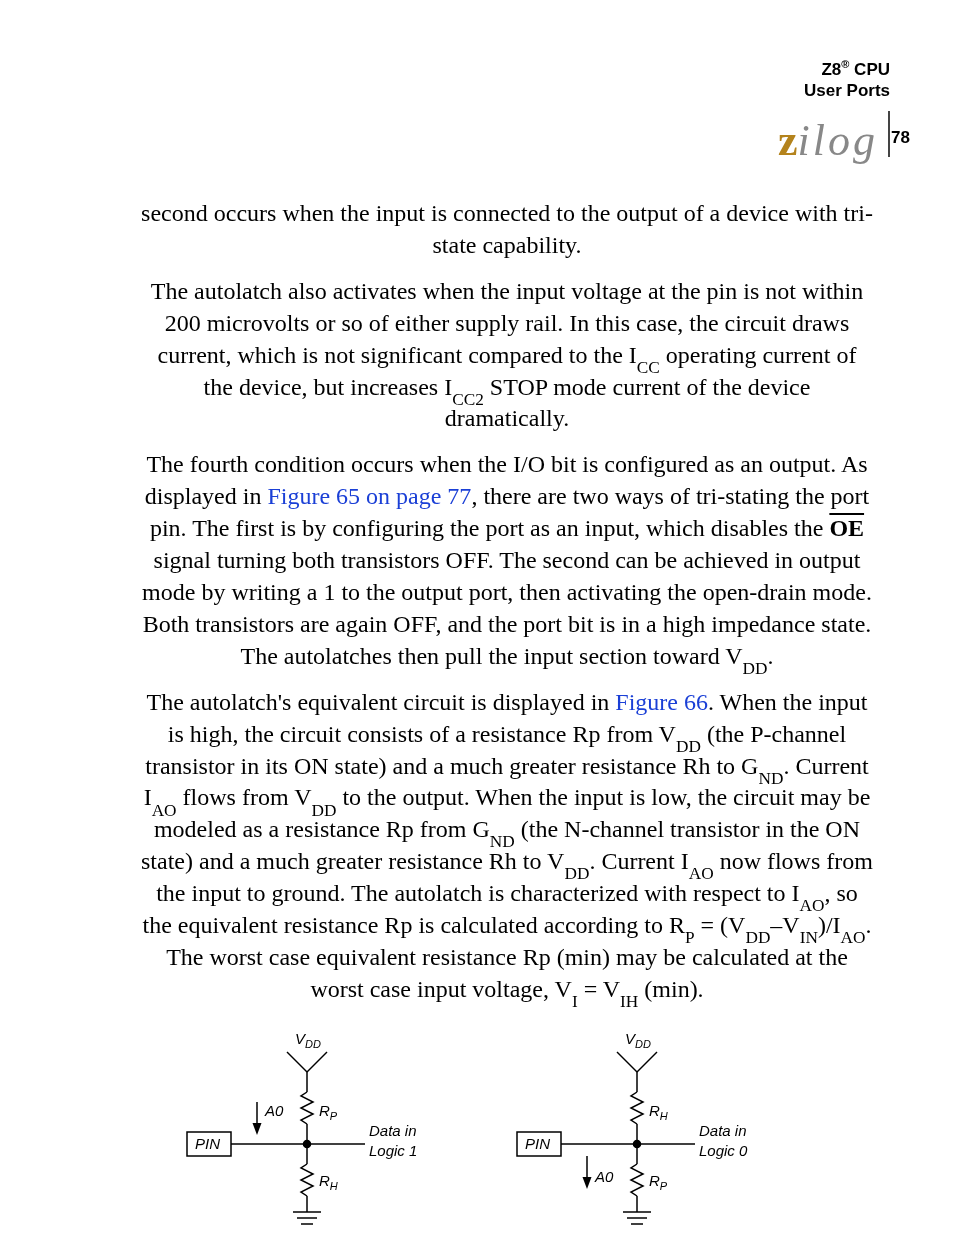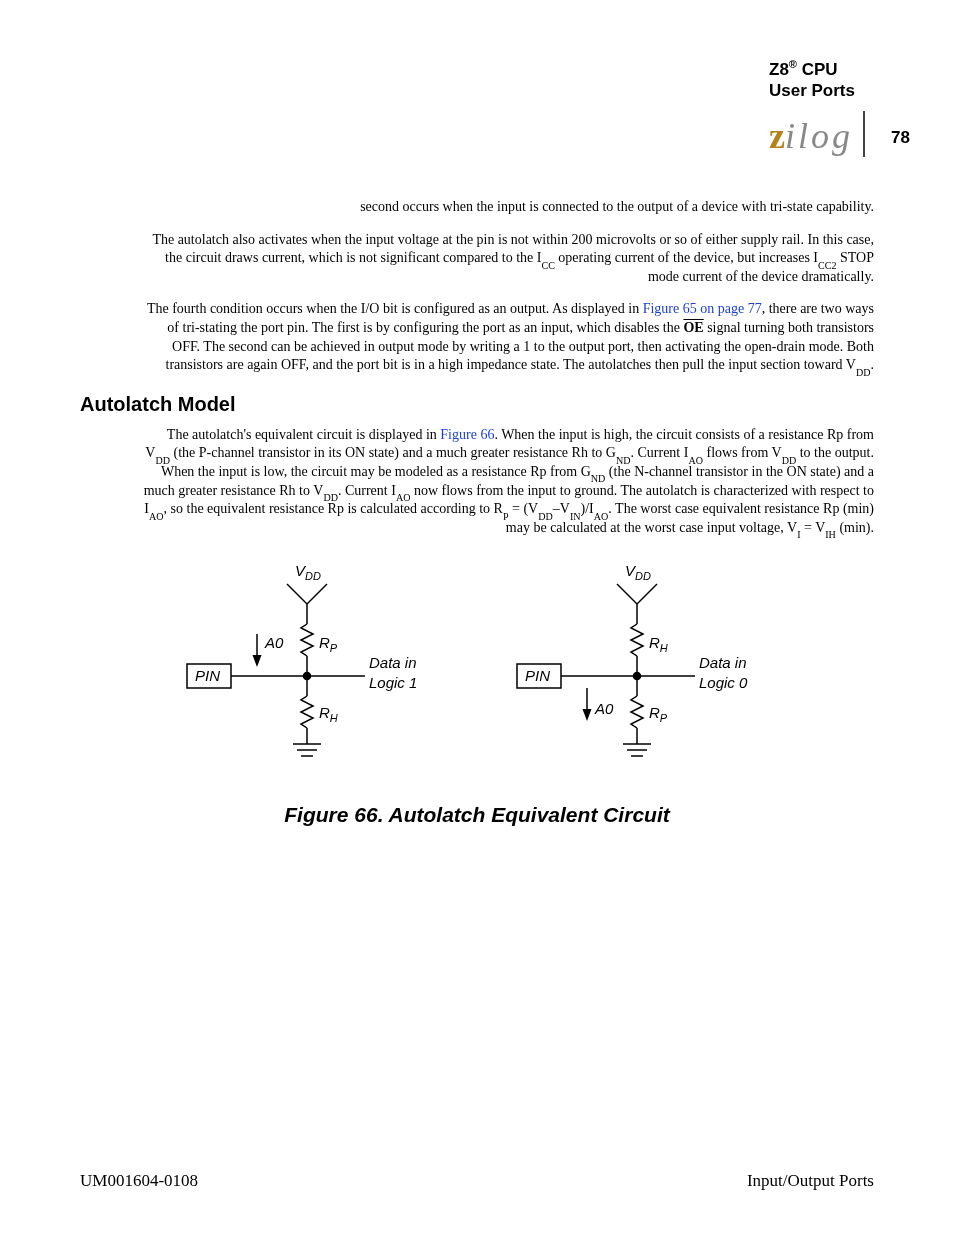--- a/index.html
+++ b/index.html
@@ -13,21 +13,22 @@
   .page {
     width: 954px;
     height: 1235px;
     position: relative;
     box-sizing: border-box;
     padding: 58px 80px 50px 80px;
   }
   .header {
     position: absolute;
     top: 58px;
-    right: 89px;
+    right: 64px;
+    text-align: right;
   }
   .header-title {
     font-family: Arial, Helvetica, sans-serif;
     font-weight: bold;
     font-size: 17px;
     line-height: 1.25;
   }
   .header-title sup { font-size: 11px; vertical-align: super; }
   .logo-row {
     display: flex;
@@ -35,21 +36,21 @@
     justify-content: flex-end;
     margin-top: 10px;
     border-right: 2px solid #444;
     padding-right: 10px;
     height: 46px;
     position: relative;
   }
   .logo {
     font-family: Georgia, "Times New Roman", serif;
     font-style: italic;
-    font-size: 36px;
+    font-size: 44px;
     letter-spacing: 3px;
     color: #888;
     font-weight: 300;
     position: relative;
     top: 4px;
   }
   .logo .z {
     color: #b4831c;
     font-style: normal;
     font-weight: bold;
@@ -63,24 +64,24 @@
     font-weight: bold;
     font-size: 17px;
   }
   .body {
     margin-top: 140px;
   }
   .indent {
     margin-left: 60px;
   }
   p.para {
-    font-size: 14px;
+    font-size: 24px;
     line-height: 1.33;
     margin: 0 0 14px 0;
-    text-align: right;
+    text-align: center;
   }
   .link { color: #1a3fd6; }
   .overline { text-decoration: overline; font-weight: bold; }
   sub { font-size: 0.72em; line-height: 0; position: relative; bottom: -0.25em; }
   h2.section {
     font-family: Arial, Helvetica, sans-serif;
     font-weight: bold;
     font-size: 20px;
     margin: 18px 0 10px 0;
   }
@@ -132,21 +133,20 @@
 
       <p class="para">
         <span>The autolatch also activates when the input voltage at the pin is not within 200 microvolts or so of either supply rail. In this case, the circuit draws current, which is not significant compared to the I</span><sub>CC</sub><span> operating current of the device, but increases I</span><sub>CC2</sub><span> STOP mode current of the device dramatically.</span>
       </p>
 
       <p class="para">
         <span>The fourth condition occurs when the I/O bit is configured as an output. As displayed in </span><span class="link">Figure 65 on page 77</span><span>, there are two ways of tri-stating the port pin. The first is by configuring the port as an input, which disables the </span><span class="overline">OE</span><span> signal turning both transistors OFF. The second can be achieved in output mode by writing a 1 to the output port, then activating the open-drain mode. Both transistors are again OFF, and the port bit is in a high impedance state. The autolatches then pull the input section toward V</span><sub>DD</sub><span>.</span>
       </p>
     </div>
 
-    <h2 class="section">Autolatch Model</h2>
 
     <div class="indent">
       <p class="para">
         <span>The autolatch's equivalent circuit is displayed in </span><span class="link">Figure 66</span><span>. When the input is high, the circuit consists of a resistance Rp from V</span><sub>DD</sub><span> (the P-channel transistor in its ON state) and a much greater resistance Rh to G</span><sub>ND</sub><span>. Current I</span><sub>AO</sub><span> flows from V</span><sub>DD</sub><span> to the output. When the input is low, the circuit may be modeled as a resistance Rp from G</span><sub>ND</sub><span> (the N-channel transistor in the ON state) and a much greater resistance Rh to V</span><sub>DD</sub><span>. Current I</span><sub>AO</sub><span> now flows from the input to ground. The autolatch is characterized with respect to I</span><sub>AO</sub><span>, so the equivalent resistance Rp is calculated according to R</span><sub>P</sub><span> = (V</span><sub>DD</sub><span>–V</span><sub>IN</sub><span>)/I</span><sub>AO</sub><span>. The worst case equivalent resistance Rp (min) may be calculated at the worst case input voltage, V</span><sub>I</sub><span> = V</span><sub>IH</sub><span> (min).</span>
       </p>
     </div>
 
     <div class="figure-wrap">
       <svg width="660" height="235" viewBox="0 0 660 235">
         <defs>
@@ -220,18 +220,14 @@
           <line x1="484" y1="200" x2="496" y2="200"></line>
         </g>
       </svg>
       <div class="figure-caption">Figure 66. Autolatch Equivalent Circuit</div>
     </div>
 
 
 
   </div>
 
-  <div class="footer">
-    <span>UM001604-0108</span>
-    <span>Input/Output Ports</span>
-  </div>
 
 </div>
 
 </body></html>

